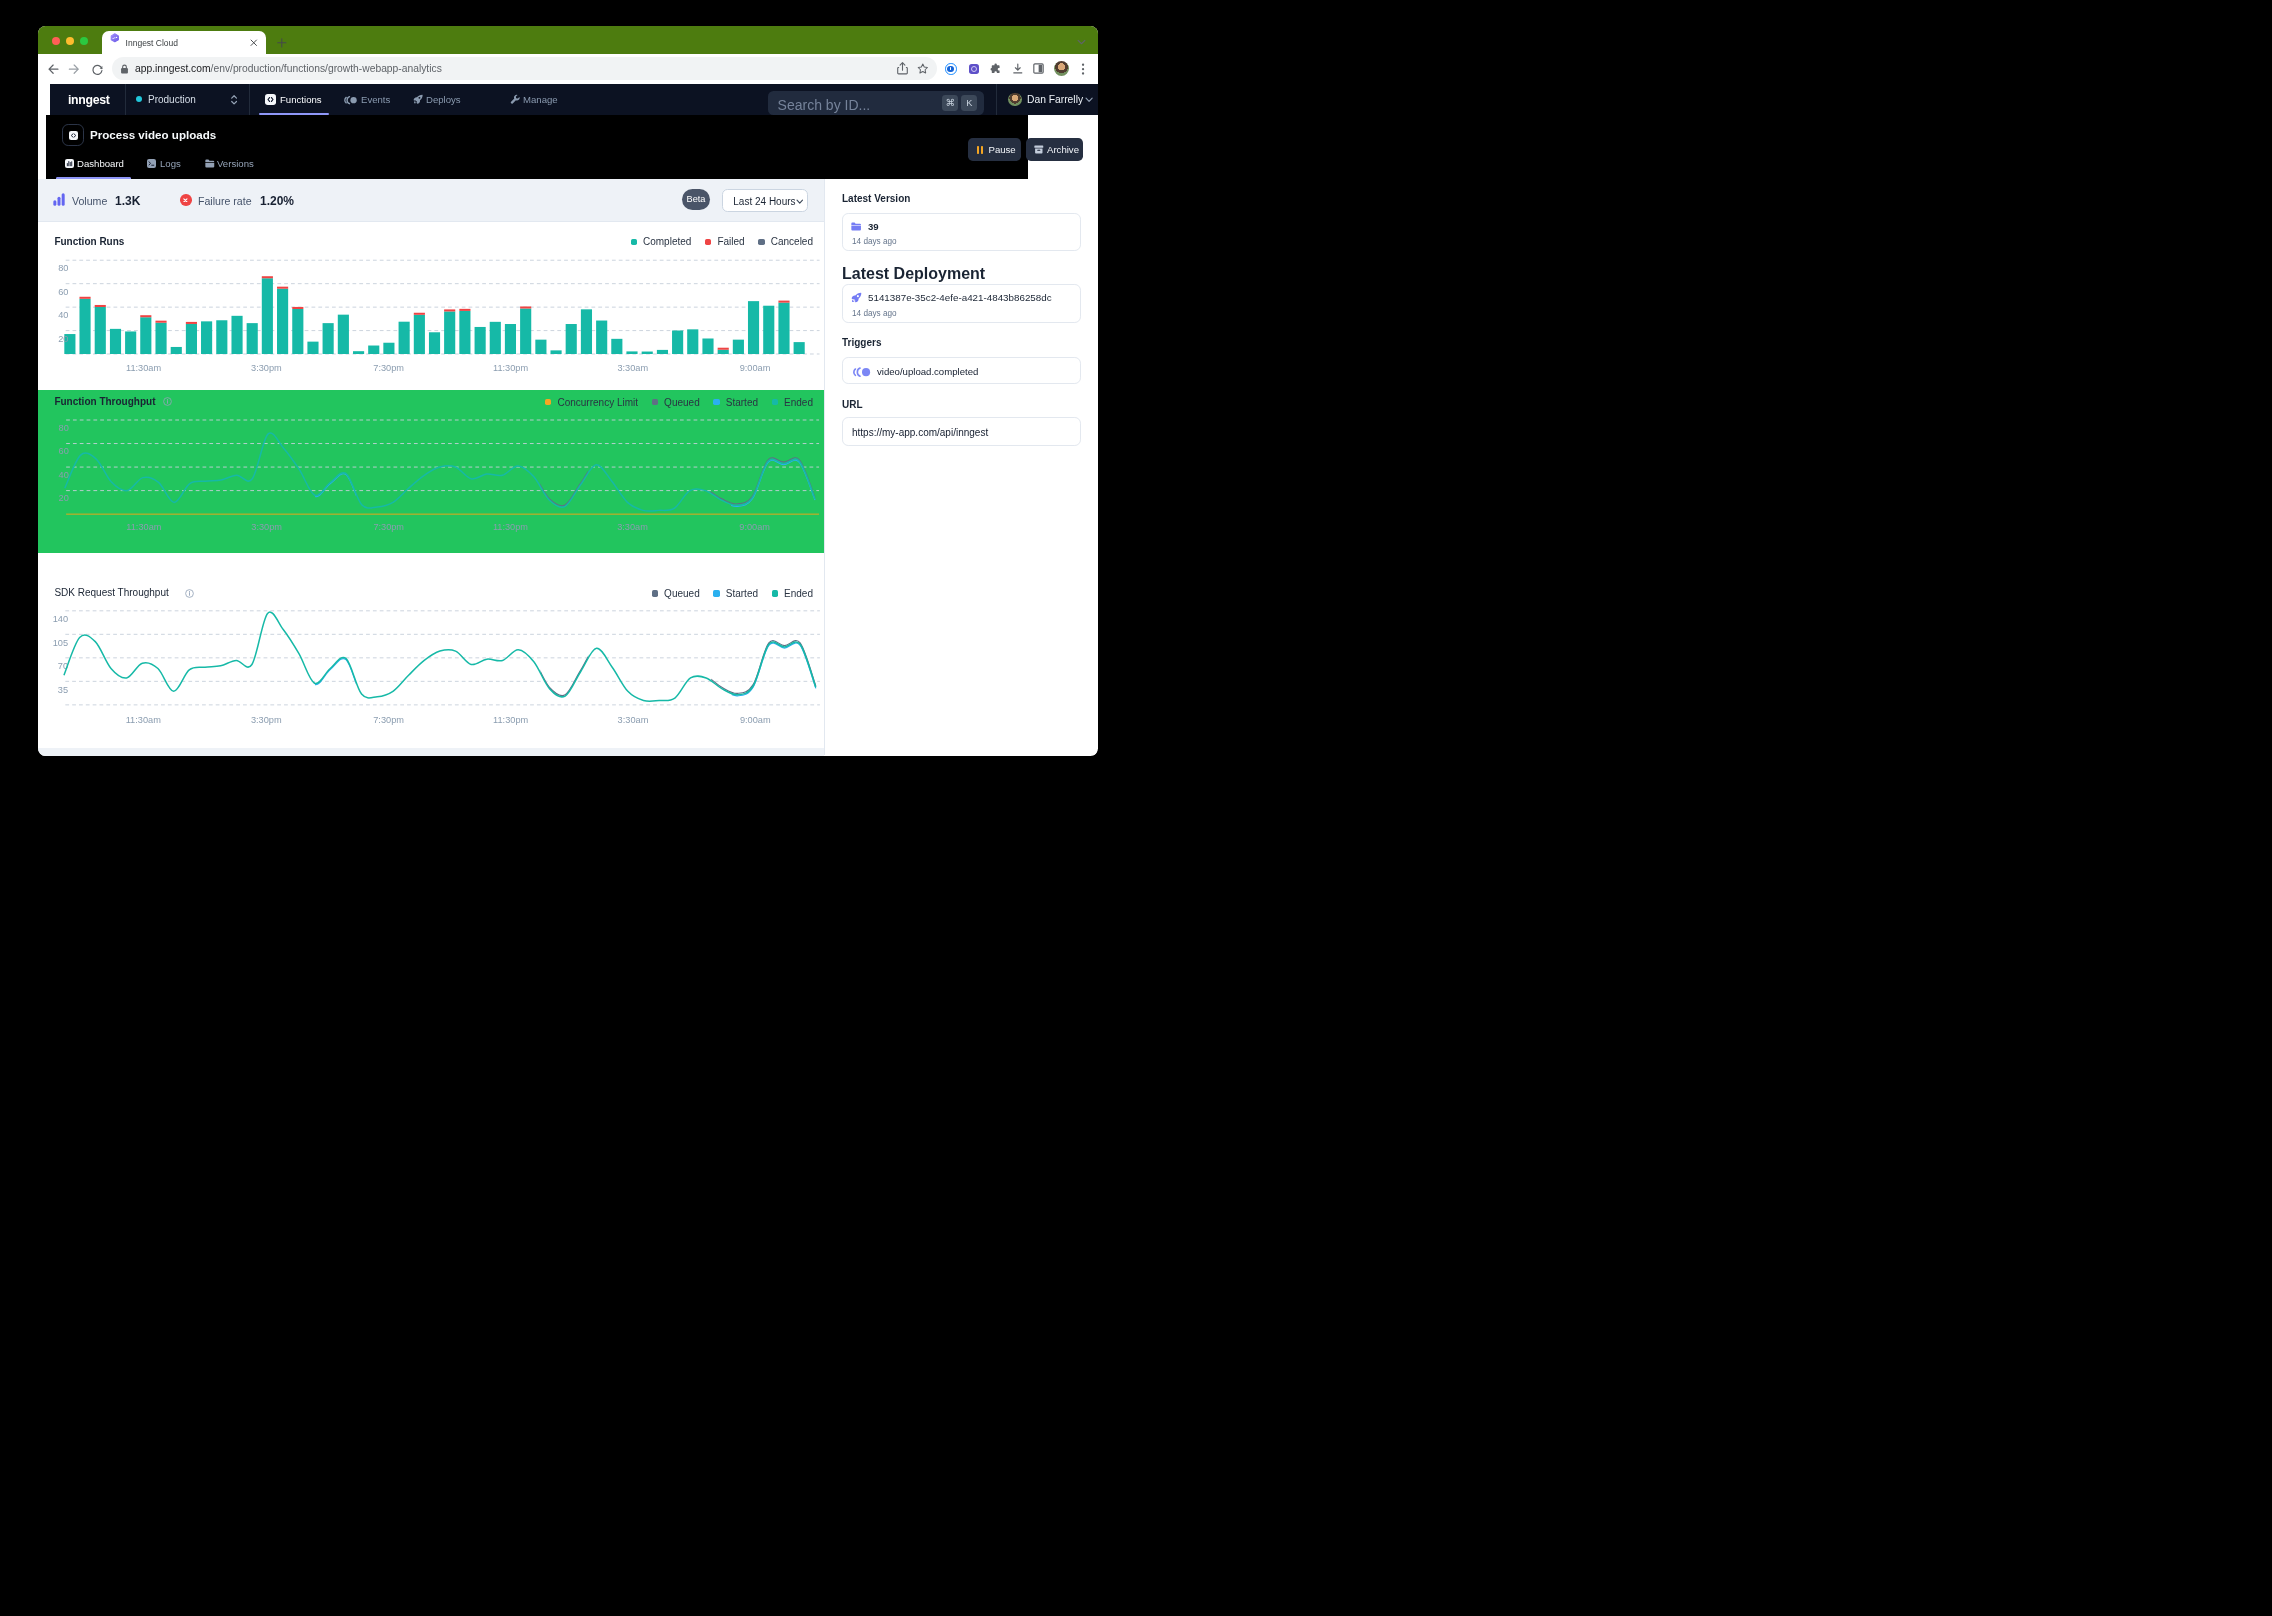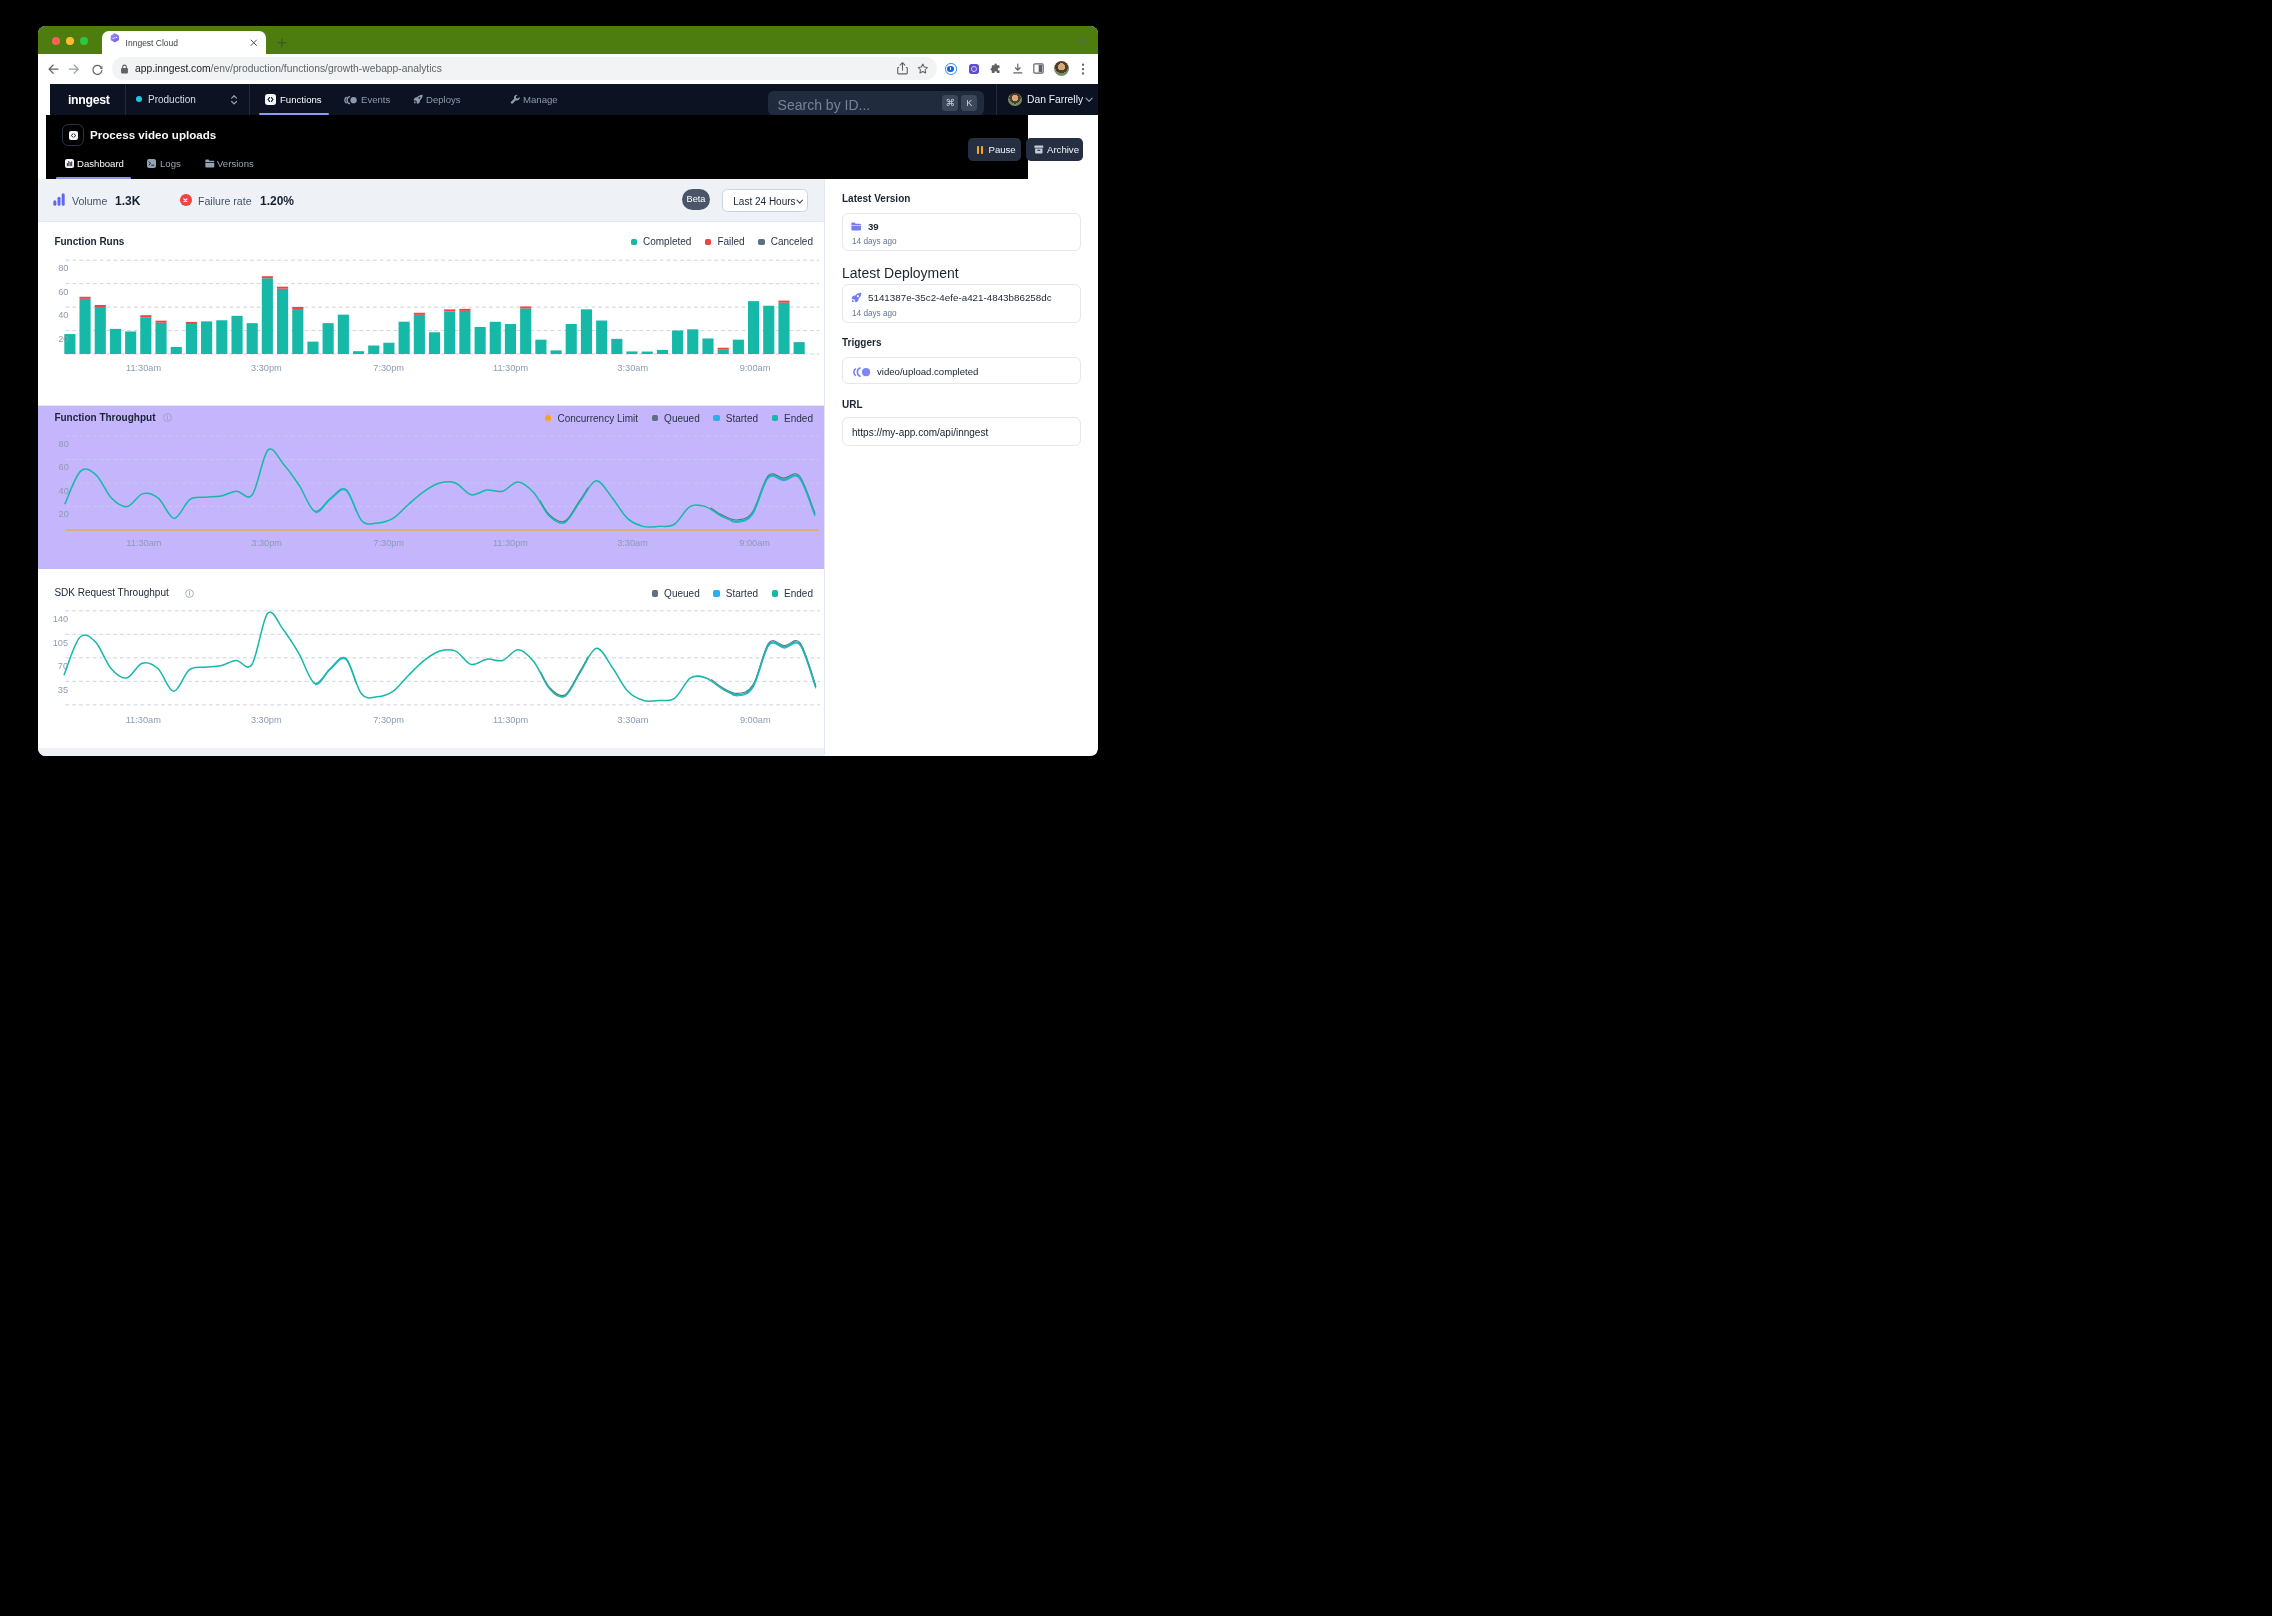--- a/index.html
+++ b/index.html
@@ -277,21 +277,21 @@
         <text x="154" y="215" text-anchor="middle" font-size="13.5" fill="#8B9DB0" dominant-baseline="middle" font-family="Liberation Sans">11:30am</text>
         <text x="334" y="215" text-anchor="middle" font-size="13.5" fill="#8B9DB0" dominant-baseline="middle" font-family="Liberation Sans">3:30pm</text>
         <text x="513" y="215" text-anchor="middle" font-size="13.5" fill="#8B9DB0" dominant-baseline="middle" font-family="Liberation Sans">7:30pm</text>
         <text x="691.5" y="215" text-anchor="middle" font-size="13.5" fill="#8B9DB0" dominant-baseline="middle" font-family="Liberation Sans">11:30pm</text>
         <text x="870.5" y="215" text-anchor="middle" font-size="13.5" fill="#8B9DB0" dominant-baseline="middle" font-family="Liberation Sans">3:30am</text>
         <text x="1049.5" y="215" text-anchor="middle" font-size="13.5" fill="#8B9DB0" dominant-baseline="middle" font-family="Liberation Sans">9:00am</text>
       </svg>
   </div>
   <div class="a" style="left:0;top:379px;width:786px;height:0.7px;background:#E6EBF1"></div>
 
-  <div class="a" style="left:0;top:380px;width:786px;height:163px;background:#c4b5fd">
+  <div class="a" style="left:0;top:364px;width:786px;height:163px;background:#22c55e">
     <div class="a" style="left:16.4px;top:5.8px;font-size:10px;font-weight:700;color:#1A2433">Function Throughput</div>
     <svg class="a" style="left:125px;top:7.2px" width="9" height="9" viewBox="0 0 13 13">
         <circle cx="6.5" cy="6.5" r="5.6" fill="none" stroke="#94A3B8" stroke-width="1.2"></circle>
         <path d="M6.5 5.7v3.4M6.5 3.6v1" stroke="#94A3B8" stroke-width="1.3" stroke-linecap="round"></path>
       </svg>
     <div class="a" style="right:11px;top:6.5px;display:flex;gap:13.7px;font-size:10px;color:#2A3443">
       <span style="display:flex;align-items:center;gap:6.2px"><span style="width:6.2px;height:6.2px;border-radius:1.7px;background:#F5A623"></span>Concurrency Limit</span>
       <span style="display:flex;align-items:center;gap:6.2px"><span style="width:6.2px;height:6.2px;border-radius:1.7px;background:#5F6F85"></span>Queued</span>
       <span style="display:flex;align-items:center;gap:6.2px"><span style="width:6.2px;height:6.2px;border-radius:1.7px;background:#2BB0EF"></span>Started</span>
       <span style="display:flex;align-items:center;gap:6.2px"><span style="width:6.2px;height:6.2px;border-radius:1.7px;background:#16B9A7"></span>Ended</span>
@@ -376,21 +376,21 @@
   <div class="a" style="left:786px;top:153px;width:273px;height:576px;background:#fff;border-left:0.7px solid #E2E8F0">
     <div class="a" style="left:17px;top:14.4px;font-size:10px;font-weight:700;color:#1A2433">Latest Version</div>
     <div class="a" style="left:17px;top:34px;width:239px;height:38px;border:0.7px solid #E3E8EF;border-radius:6.2px">
       <svg class="a" style="left:8.2px;top:8.2px" width="10.3" height="9" viewBox="0 0 15 13">
           <path d="M0.5 2A1.5 1.5 0 0 1 2 0.5h3.2l1.5 2H13A1.5 1.5 0 0 1 14.5 4v0.5H0.5z" fill="#747CF4"></path>
           <path d="M0.5 5.5h14V11A1.5 1.5 0 0 1 13 12.5H2A1.5 1.5 0 0 1 0.5 11z" fill="#747CF4"></path>
         </svg>
       <div class="a" style="left:25px;top:7.2px;font-size:9.6px;font-weight:700;color:#1A2433">39</div>
       <div class="a" style="left:9px;top:23px;font-size:8.2px;color:#64748B">14 days ago</div>
     </div>
-    <div class="a" style="left:17px;top:86px;font-size:14px;font-weight:400;color:#1A2433">Latest Deployment</div>
+    <div class="a" style="left:17px;top:86px;font-size:16px;font-weight:700;color:#1A2433">Latest Deployment</div>
     <div class="a" style="left:17px;top:105px;width:239px;height:39px;border:0.7px solid #E3E8EF;border-radius:6.2px">
       <svg class="a" style="left:7.5px;top:6.8px" width="11" height="11" viewBox="0 0 24 24">
           <path fill-rule="evenodd" fill="#747CF4" d="M9.315 7.584C12.195 3.883 16.695 1.5 21.75 1.5a.75.75 0 01.75.75c0 5.056-2.383 9.555-6.084 12.436A6.75 6.75 0 019.75 22.5a.75.75 0 01-.75-.75v-4.131A15.838 15.838 0 016.382 15H2.25a.75.75 0 01-.75-.75 6.75 6.75 0 017.815-6.666zM15 6.75a2.25 2.25 0 100 4.5 2.25 2.25 0 000-4.5z"></path>
           <path fill="#747CF4" d="M5.26 17.242a.75.75 0 10-.897-1.203 5.243 5.243 0 00-2.05 5.022.75.75 0 00.625.627 5.243 5.243 0 005.022-2.051.75.75 0 10-1.202-.897 3.744 3.744 0 01-2.535 1.42 3.744 3.744 0 011.42-2.534z"></path>
         </svg>
       <div class="a" style="left:25px;top:6.8px;font-size:9.8px;font-weight:500;color:#1A2433">5141387e-35c2-4efe-a421-4843b86258dc</div>
       <div class="a" style="left:9px;top:23.6px;font-size:8.2px;color:#64748B">14 days ago</div>
     </div>
     <div class="a" style="left:17px;top:158px;font-size:10px;font-weight:700;color:#1A2433">Triggers</div>
     <div class="a" style="left:17px;top:178px;width:239px;height:27px;border:0.7px solid #E3E8EF;border-radius:6.2px">

